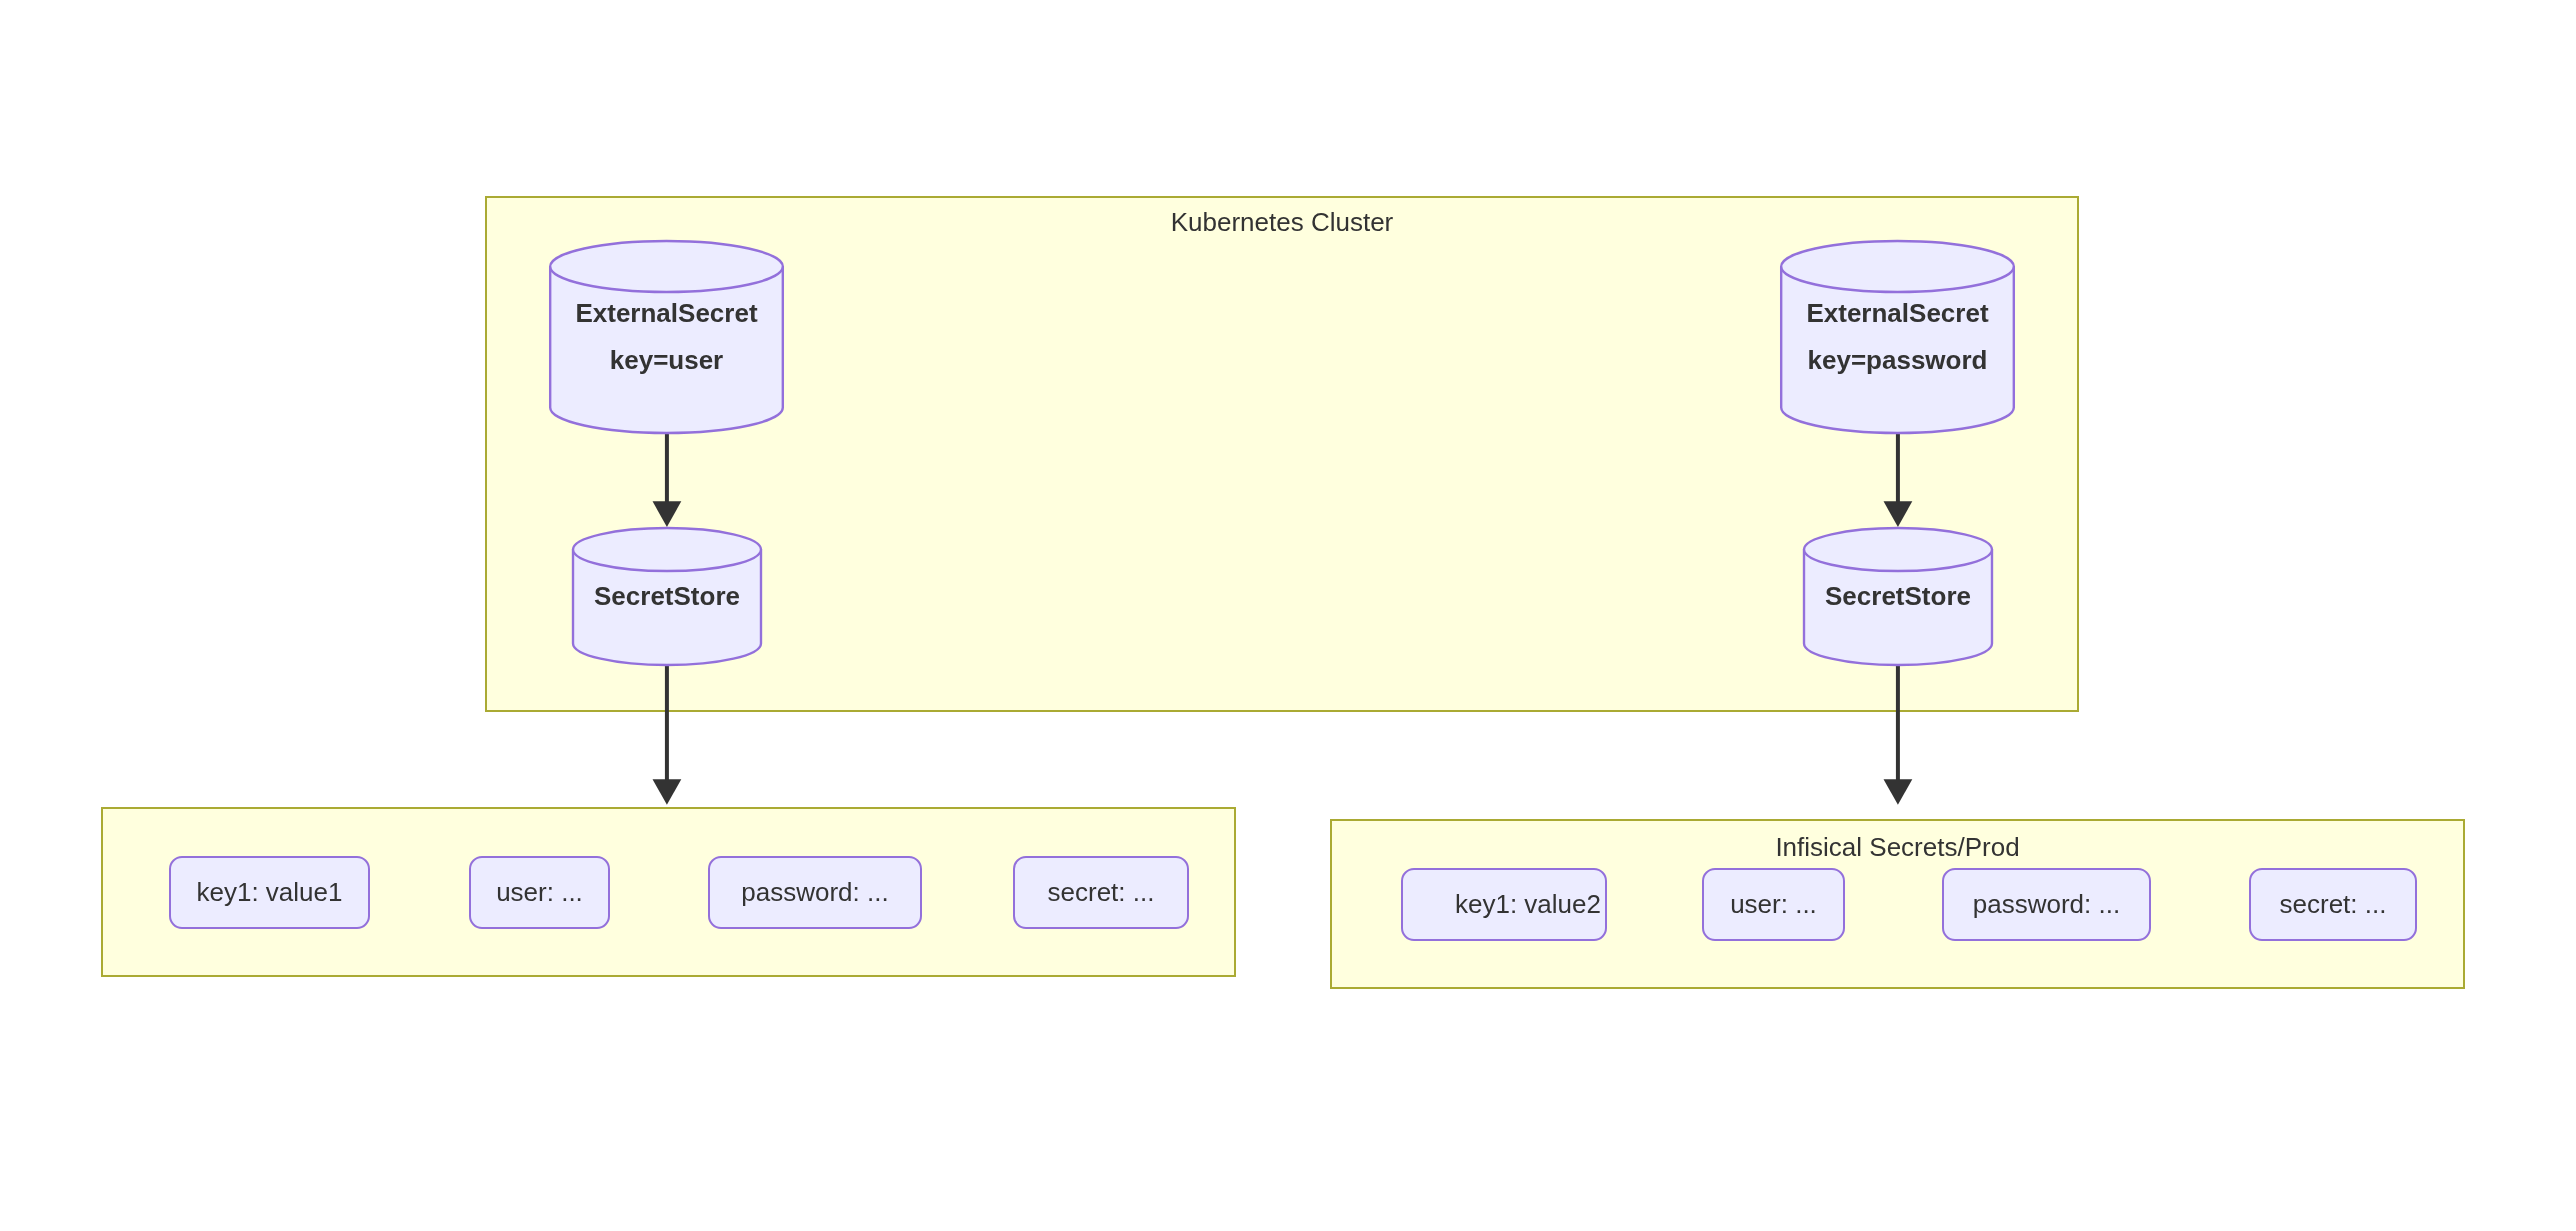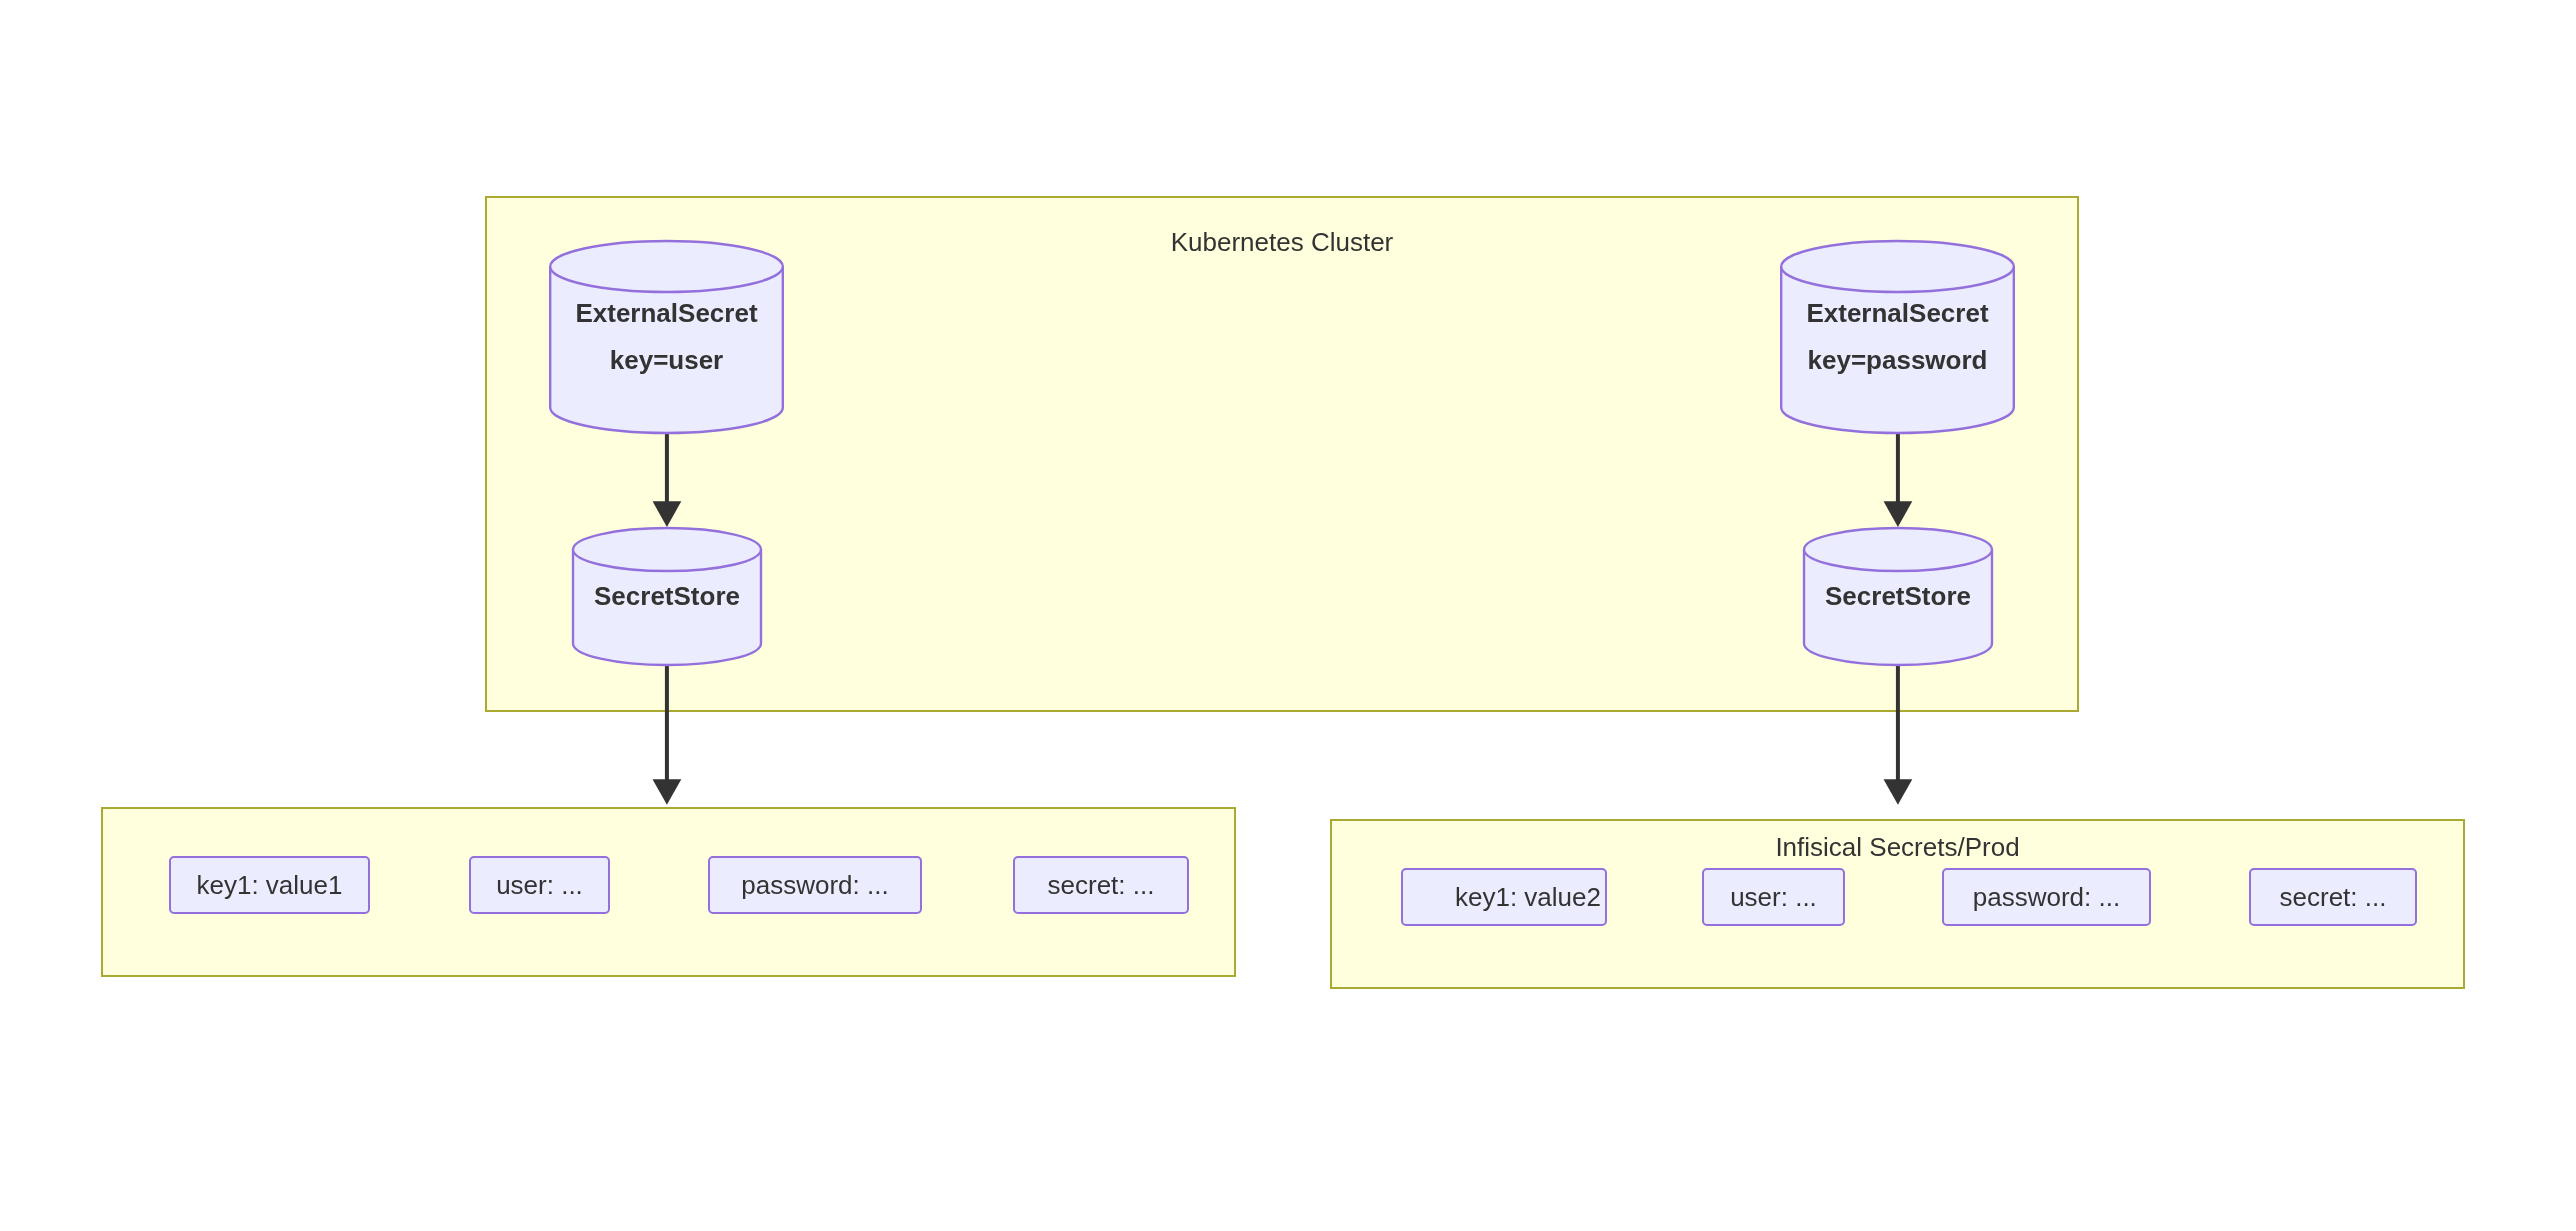--- a/index.html
+++ b/index.html
@@ -26,21 +26,21 @@
 
   .cluster-title, .group-title {
     position: absolute;
     left: 0; right: 0;
     text-align: center;
     font-size: 26px;
     line-height: 32px;
     color: #333333;
     white-space: nowrap;
   }
-  .cluster-title { top: 8px; margin-top: 20px; }
+  .cluster-title { top: 8px; }
   .group-title { top: 9.6px; }
 
   
   .cyl { position: absolute; font-weight: bold; }
   .cyl svg { position: absolute; left: 0; top: 0; overflow: visible; }
   .cyl-label {
     position: absolute;
     inset: 0;
     display: flex;
     flex-direction: column;
@@ -53,24 +53,24 @@
   }
   .cyl-es-user      { left: 550px;  top: 241px; width: 233px; height: 192px; }
   .cyl-es-password  { left: 1781px; top: 241px; width: 233px; height: 192px; }
   .cyl-ss-dev       { left: 573px;  top: 528px; width: 188px; height: 137px; }
   .cyl-ss-prod      { left: 1804px; top: 528px; width: 188px; height: 137px; }
 
   
   .pill {
     position: absolute;
     top: 47px;
-    height: 58px;
+    height: 73px;
     background: #ececff;
     border: 2.4px solid #9370db;
-    border-radius: 5px;
+    border-radius: 13px;
     box-sizing: border-box;
     display: flex;
     align-items: center;
     justify-content: center;
     font-size: 26px;
     white-space: nowrap;
   }
   
   .pill-dev-0 { left: 66px;   width: 201px; }
   .pill-dev-1 { left: 366px;  width: 141px; }

